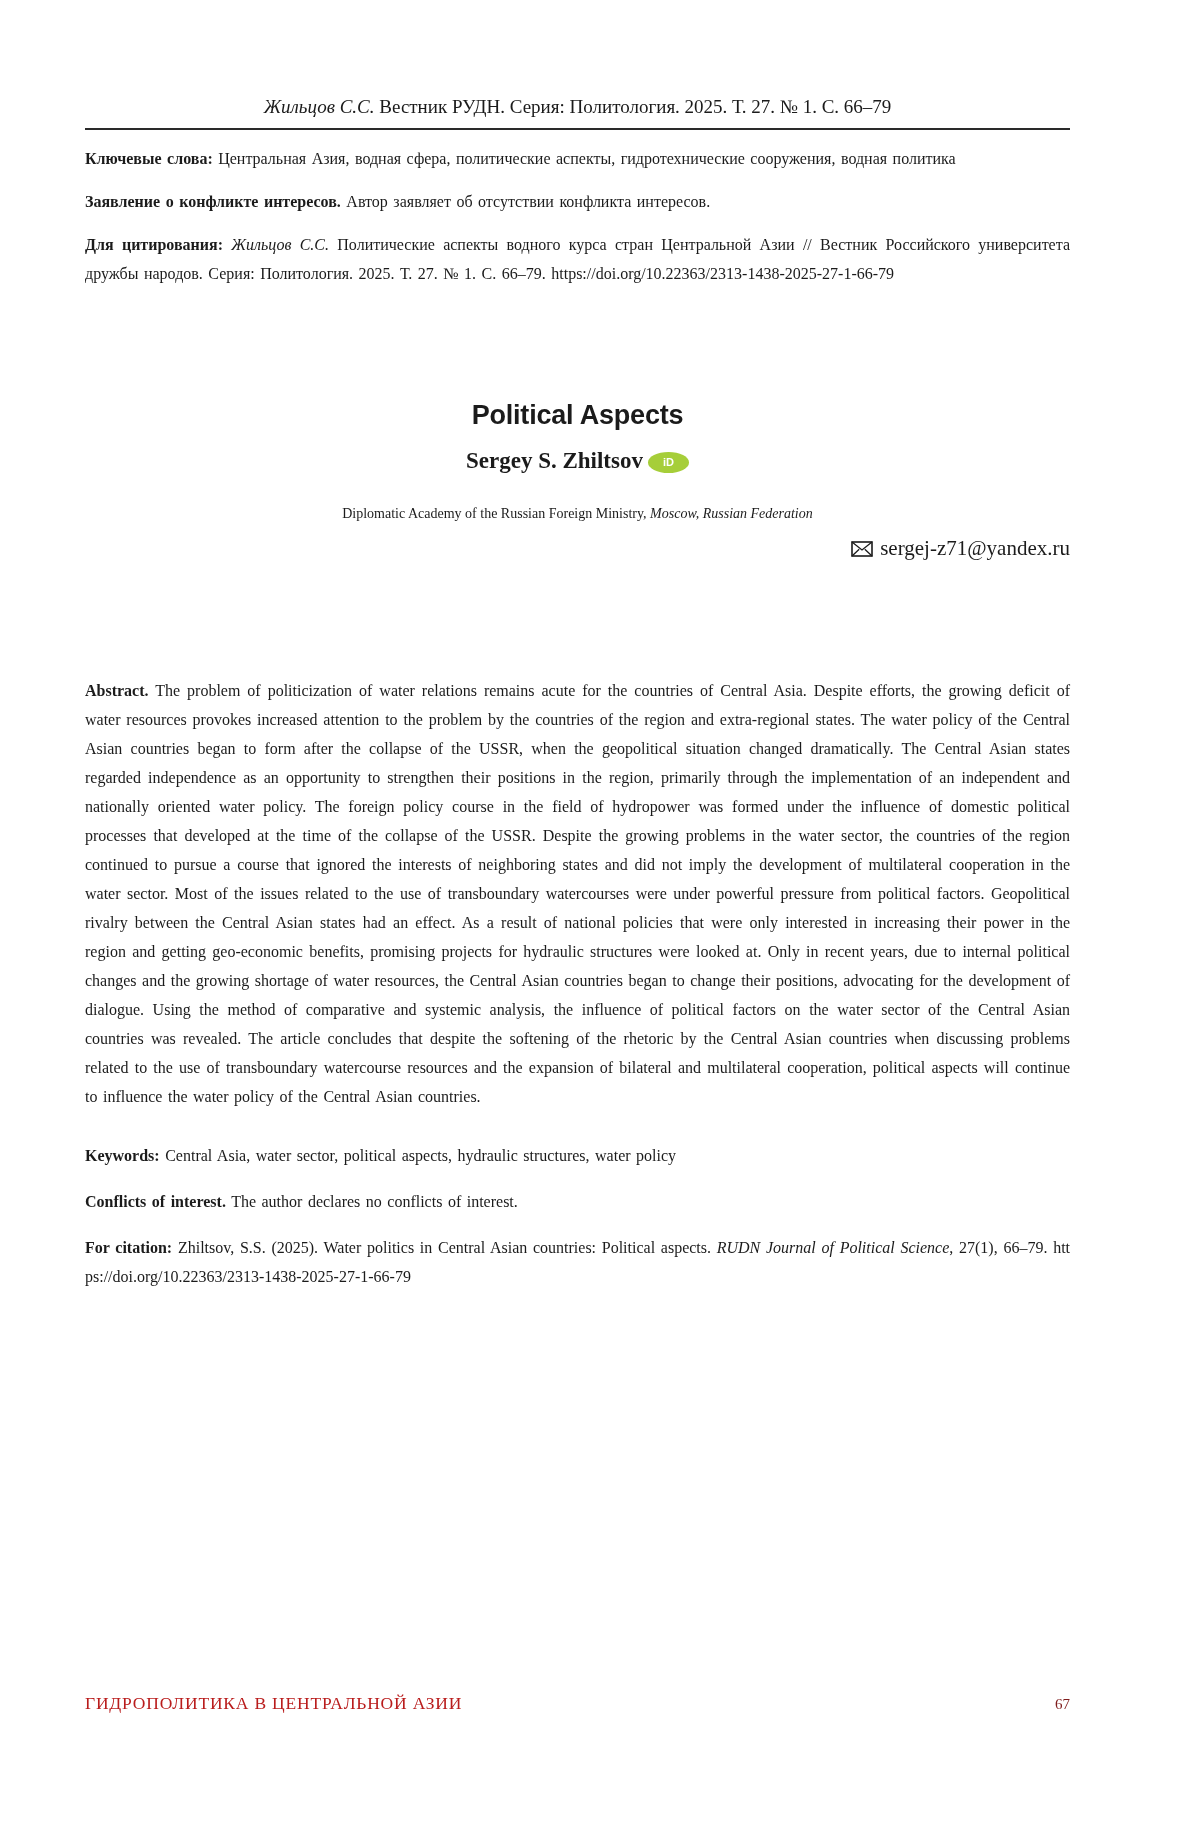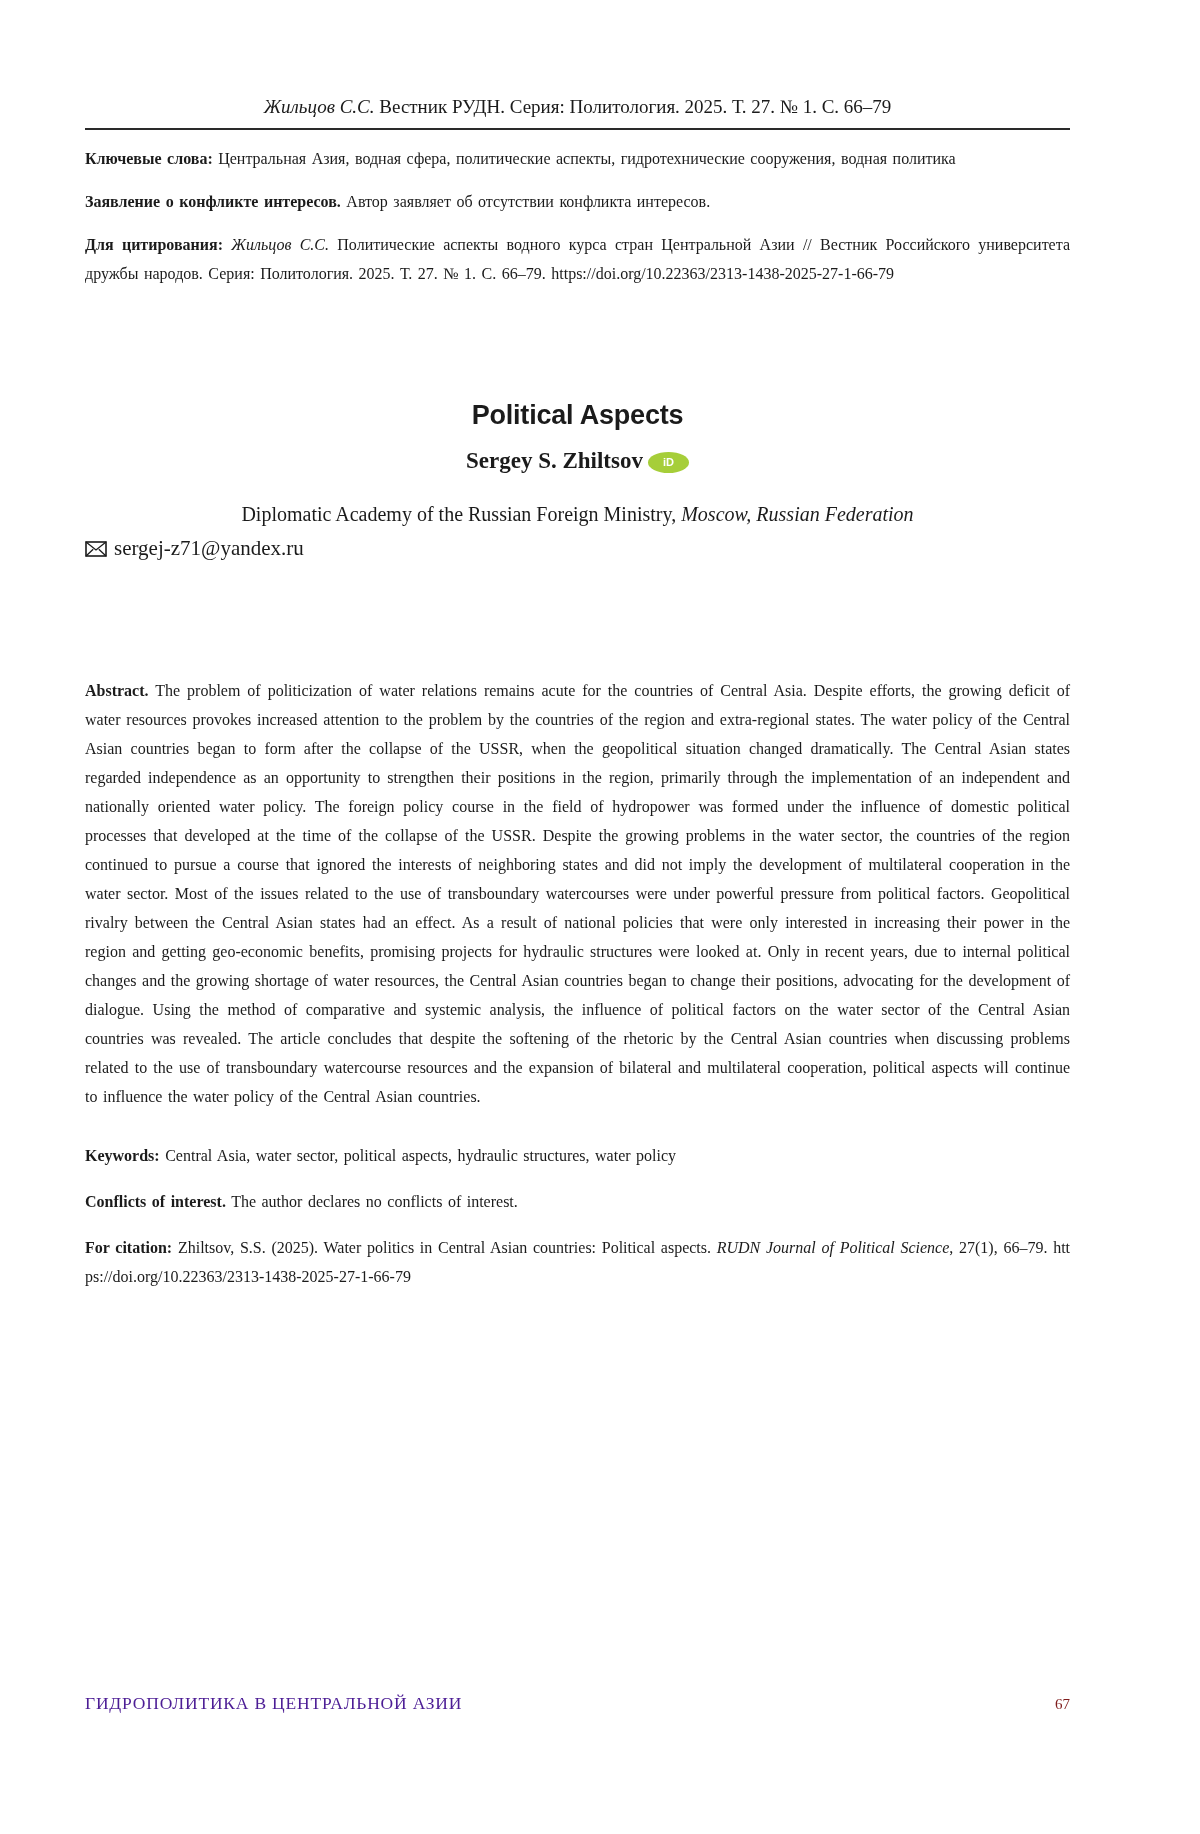--- a/index.html
+++ b/index.html
@@ -69,26 +69,26 @@
     font-weight: bold;
     font-style: normal;
     font-size: 11px;
     line-height: 21px;
     color: #ffffff;
     cursor: pointer;
   }
   .affiliation {
     margin-top: 24px;
     text-align: center;
-    font-size: 20px;
+    font-size: 14px;
     line-height: 28px;
   }
   .email-line {
     margin-top: 6px;
-    text-align: left;
+    text-align: right;
     font-size: 21px;
     line-height: 28px;
   }
   .env-icon { vertical-align: -2px; margin-right: 7px; }
   
   .en-meta { margin-top: 114px; font-family: Liberation Serif, serif; }
   .en-meta p.abstract { margin-bottom: 30px; }
   .en-meta p.kw { margin-bottom: 17px; }
   .en-meta p.cf { margin-bottom: 17px; }
   
@@ -97,21 +97,21 @@
     top: 1693px;
     left: 85px;
     right: 130px;
     display: flex;
     justify-content: space-between;
     align-items: baseline;
   }
   .footer-section {
     font-size: 17.5px;
     letter-spacing: 0.8px;
-    color: #4c1d95;
+    color: #b91c1c;
   }
   .footer-page { font-size: 15px; color: #7f1d1d; }
 </style>
 </head>
 <body>
 
 <div class="page">
 
   <div class="running-head">
     <span class="ital">Жильцов С.С.</span>

